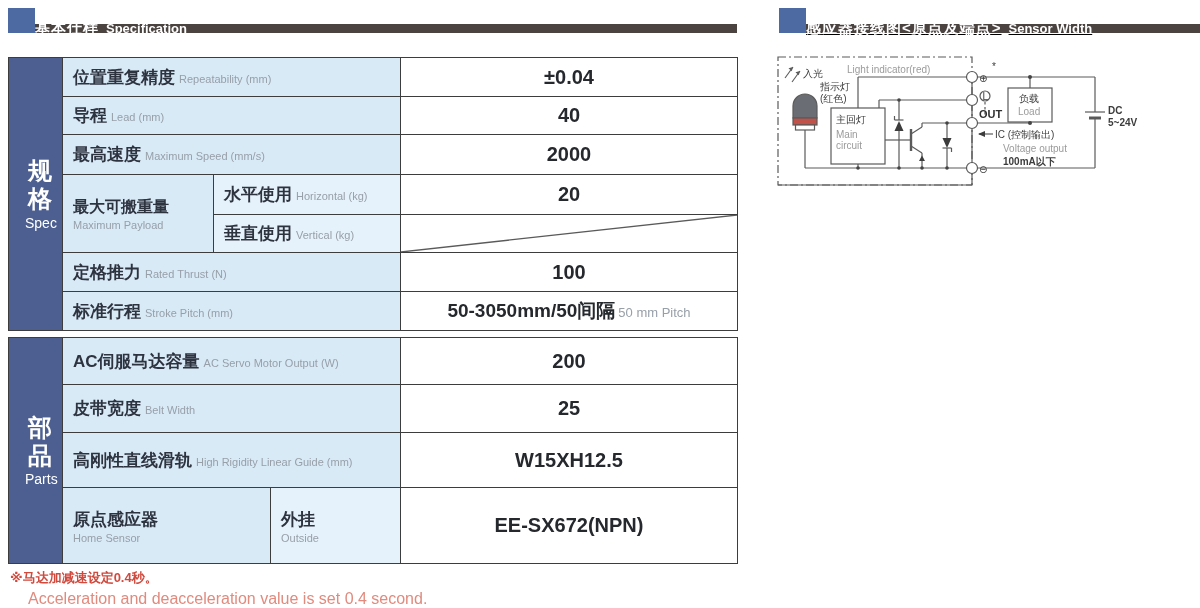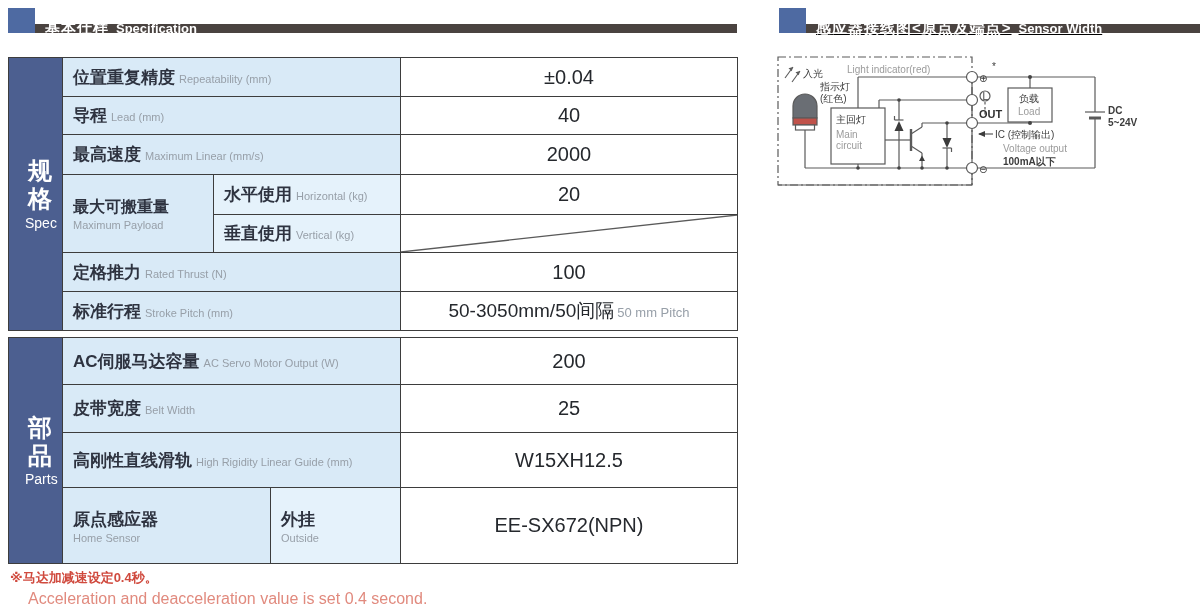--- a/index.html
+++ b/index.html
@@ -3,37 +3,37 @@
 <meta charset="utf-8">
 <style>
   * { margin:0; padding:0; box-sizing:border-box; }
   html,body { width:1200px; height:608px; background:#fff; overflow:hidden;
               font-family:"Liberation Sans","DejaVu Sans",sans-serif; }
   .abs { position:absolute; }
 
   
   .bar { display:flex; align-items:stretch; height:25px; }
   .bar .sq { width:27px; background:#4e6aa2; flex:0 0 27px; }
-  .bar .bg { flex:1; background:#4a4340; color:#fff; display:flex; align-items:center; padding-left:10px; white-space:nowrap;margin-top:16px; }
+  .bar .bg { flex:1; background:#4a4340; color:#fff; display:flex; align-items:center; white-space:nowrap;margin-top:16px; }
   .bar .zh { font-size:15px; font-weight:bold; letter-spacing:1px; }
   .bar .en { font-size:13px; font-weight:bold; margin-left:7px; }
 
   
   table { border-collapse:collapse; table-layout:fixed; }
   td { border:1.6px solid #3d3d3d; padding:0 0 0 10px; vertical-align:middle; overflow:hidden; }
   td.vhead { background:#4c5f90; color:#fff; text-align:center; padding:16px; }
   td.lbl  { background:#d9eaf7; }
   td.sub  { background:#e5f2fb; }
   td.val  { background:#fff; text-align:center; padding:0; }
   .vh-zh { width:30px; margin:0 auto; font-size:24px; font-weight:bold; line-height:1.15; word-break:break-all; }
   .vh-en { font-size:14px; margin-top:2px; }
   .zh-l { font-size:17px; font-weight:600; color:#2e3340; }
   .en-l { font-size:11px; color:#979fa8; margin-left:4px; font-weight:400; }
   .stack .en-l { display:block; margin-left:0; margin-top:1px; }
-  .v  { font-size:20px; font-weight:400; color:#25282d; }
+  .v  { font-size:20px; font-weight:700; color:#25282d; }
   .v-en { font-size:13px; color:#979fa8; font-weight:400; margin-left:3px; }
   td.diag { background:#fff; position:relative; padding:0; }
   td.diag svg { position:absolute; inset:0; width:100%; height:100%; }
 
   
   .fn1 { font-size:13px; font-weight:600; color:#d04a3e; }
   .fn2 { font-size:16px; color:#e18a7e; margin-left:18px; margin-top:3px; }
 
   
   svg text { font-family:"Liberation Sans","DejaVu Sans",sans-serif; }
@@ -79,21 +79,21 @@
     <td class="val"><span class="v">±0.04</span></td>
   </tr>
   <tr style="height:38px">
     <td class="lbl" colspan="2">
       <span class="zh-l">导程</span><span class="en-l">Lead (mm)</span>
     </td>
     <td class="val"><span class="v">40</span></td>
   </tr>
   <tr style="height:40px">
     <td class="lbl" colspan="2">
-      <span class="zh-l">最高速度</span><span class="en-l">Maximum Linear (mm/s)</span>
+      <span class="zh-l">最高速度</span><span class="en-l">Maximum Speed (mm/s)</span>
     </td>
     <td class="val"><span class="v">2000</span></td>
   </tr>
   <tr style="height:40px">
     <td class="lbl stack" rowspan="2">
       <span class="zh-l" style="font-size:16px">最大可搬重量</span>
       <span class="en-l">Maximum Payload</span>
     </td>
     <td class="sub">
       <span class="zh-l">水平使用</span><span class="en-l">Horizontal (kg)</span>

